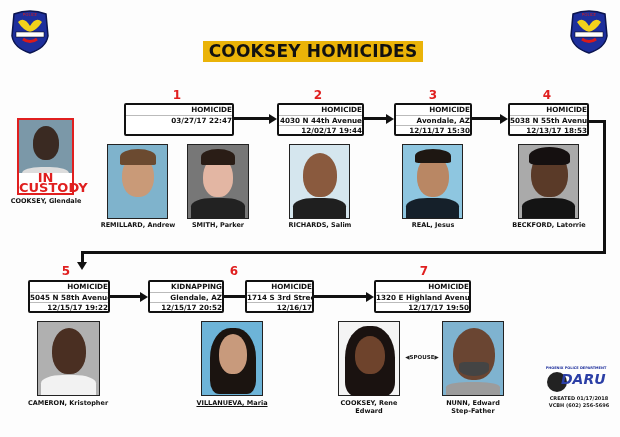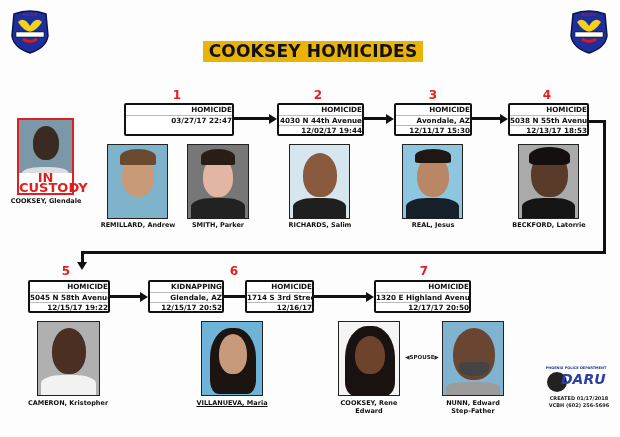--- a/index.html
+++ b/index.html
@@ -141,21 +141,21 @@
     <div>12/15/17 20:52</div>
 </div>
 <div class="abs ebox" style="left:245px;top:280px;width:69px;height:33px;">
   <div>HOMICIDE</div>
     <div>1714 S 3rd Street</div>
     <div>12/16/17</div>
 </div>
 <div class="abs ebox" style="left:374px;top:280px;width:97px;height:33px;">
   <div>HOMICIDE</div>
     <div>1320 E Highland Avenue</div>
-    <div>12/17/17 20:50</div>
+    <div>12/17/17 19:50</div>
 </div>
 
 <div class="abs hline" style="left:110px;top:295px;width:31px;"></div>
 <div class="abs arrowR" style="left:140px;top:292px;"></div>
 <div class="abs hline" style="left:224px;top:295px;width:21px;"></div>
 <div class="abs hline" style="left:314px;top:295px;width:53px;"></div>
 <div class="abs arrowR" style="left:366px;top:292px;"></div>
 
 <div class="abs photo" style="left:37px;top:321px;width:63px;height:75px;background:#b0b0b0;">
   <div class="face" style="left:14px;top:6px;width:34px;height:46px;background:#4a2f22;"></div>

